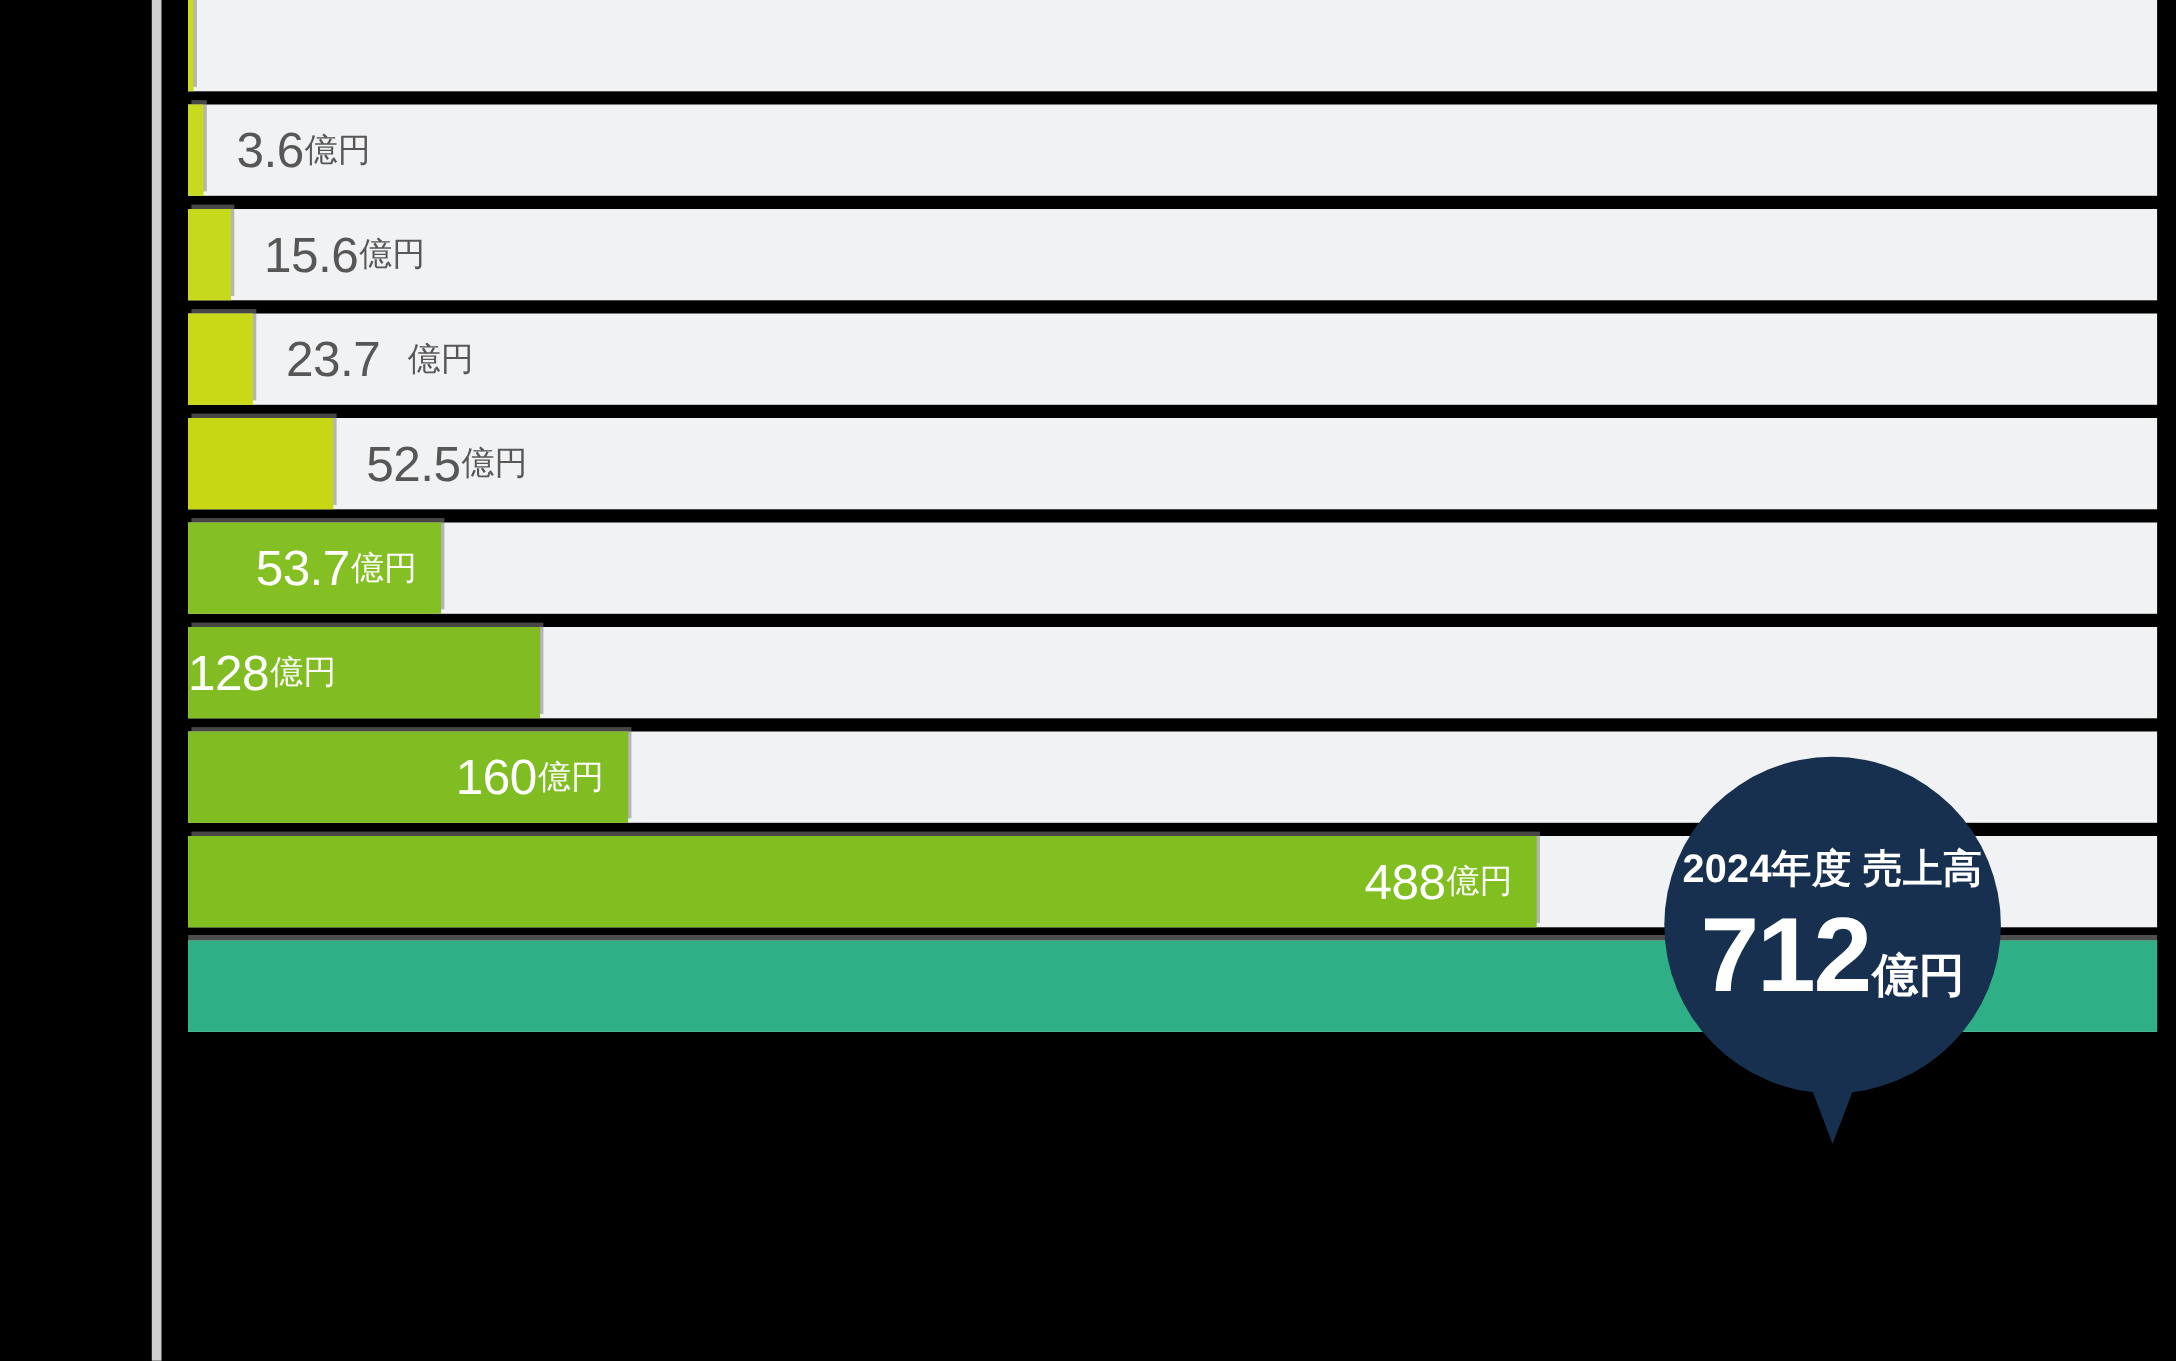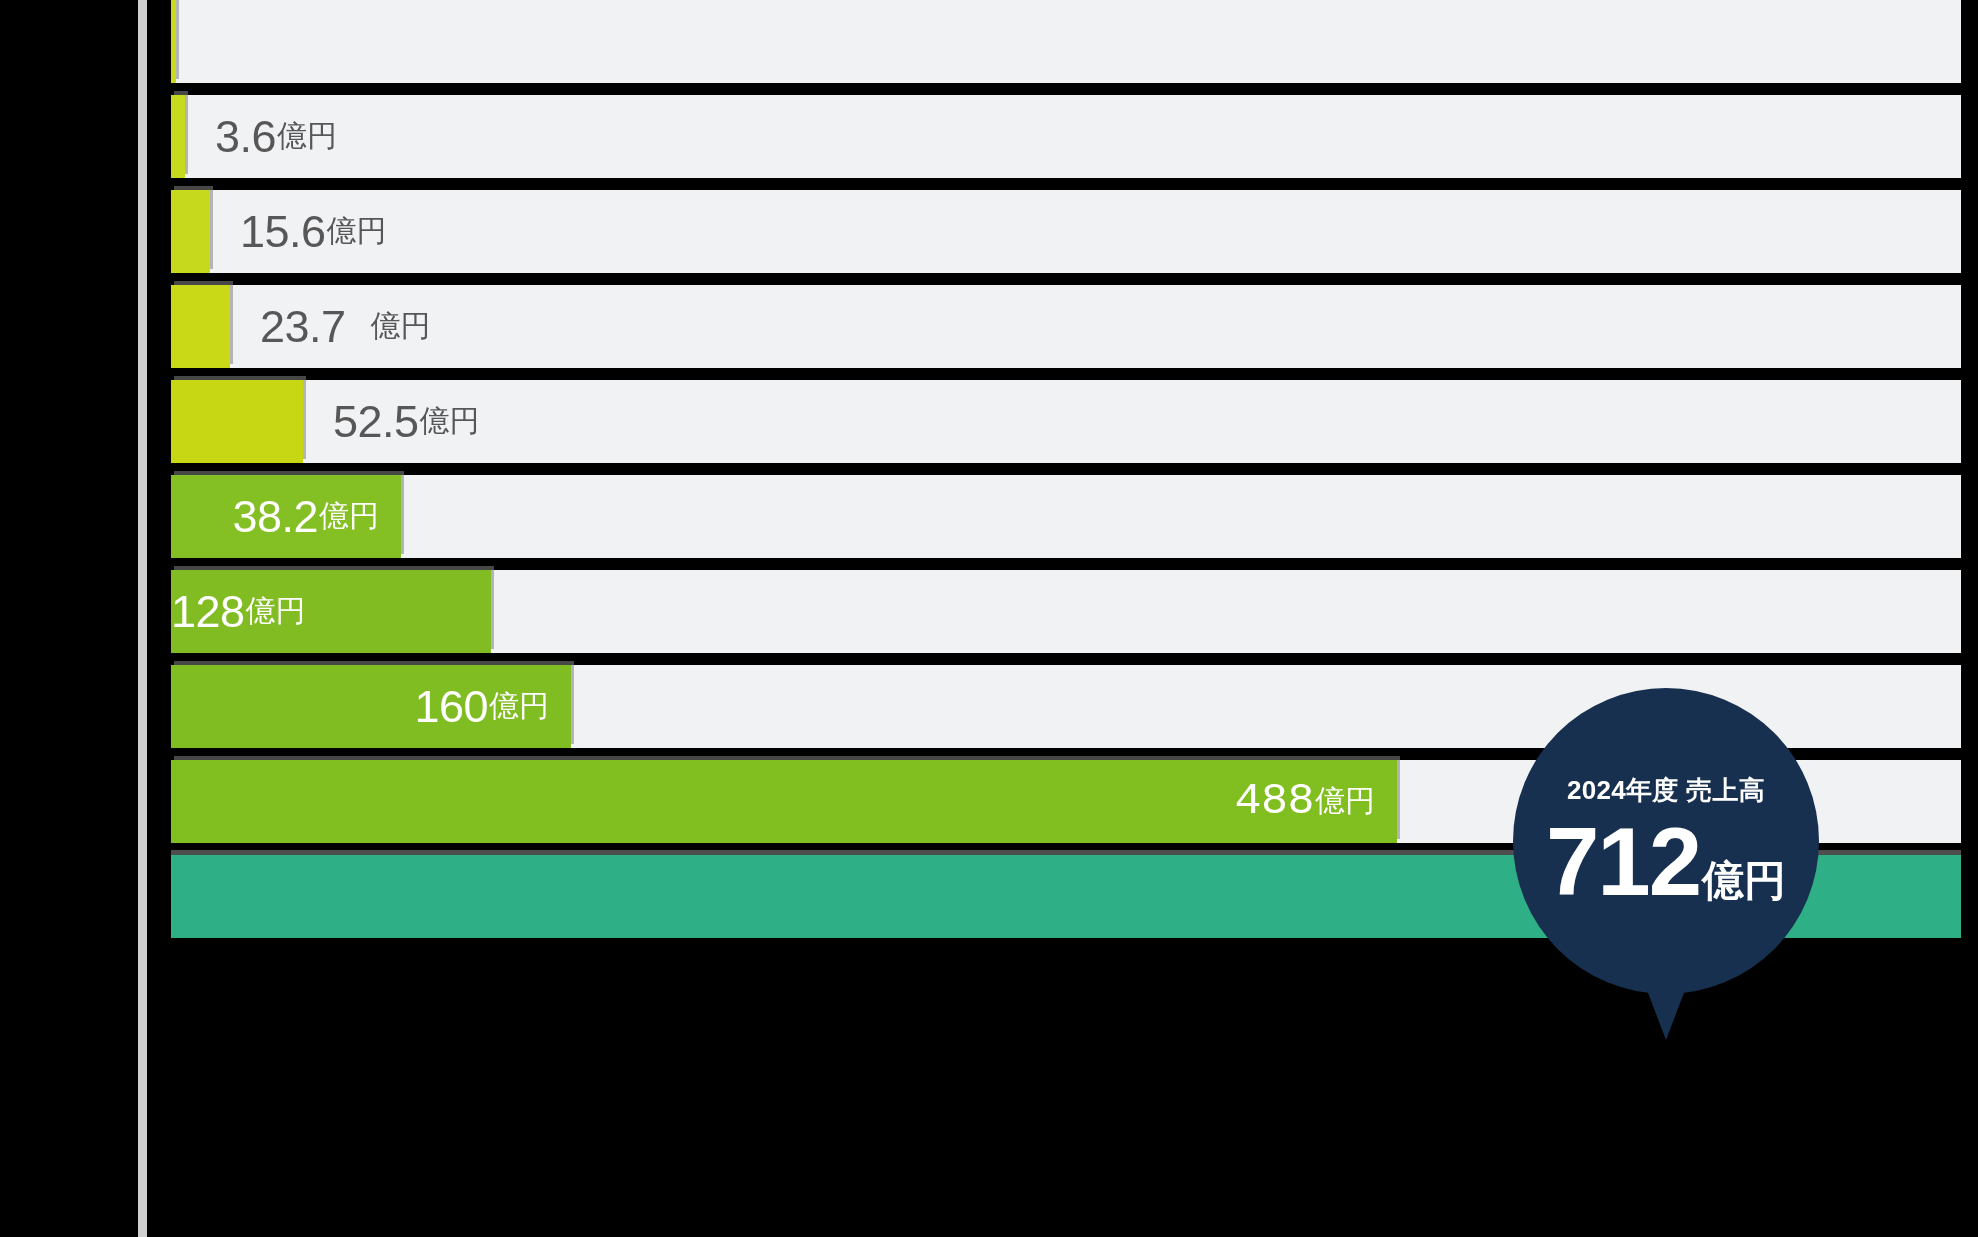--- a/index.html
+++ b/index.html
@@ -28,21 +28,21 @@
   .lbl.inside{color:#ffffff;}
   .lbl.inside .num{font-weight:500;}
 
   
   .row.full .bar{box-shadow:0 -5px 0 0 rgba(130,130,130,.6);}
 
   
   .badge{position:absolute;width:306px;height:306px;border-radius:50%;
          background:#17304f;display:flex;flex-direction:column;
          align-items:center;justify-content:center;z-index:30;}
-  .badge .b-top{color:#fff;font-size:26px;font-weight:700;letter-spacing:.3px;
+  .badge .b-top{color:#fff;font-size:36px;font-weight:700;letter-spacing:.3px;
                 margin-bottom:6px;white-space:nowrap;}
   .badge .b-main{display:flex;align-items:baseline;color:#fff;}
   .badge .b-val{font-size:96px;font-weight:700;line-height:1;letter-spacing:-2px;}
   .badge .b-unit{font-size:42px;font-weight:700;margin-left:2px;}
   .badge-tail{position:absolute;z-index:29;width:0;height:0;
               border-left:35px solid transparent;border-right:35px solid transparent;
               border-top:92px solid #17304f;}
 </style>
 </head>
 <body>
@@ -87,41 +87,41 @@
         <div class="bar" style="width: 132px; background: rgb(200, 215, 19);"></div>
         <div class="lbl outside" style="left: 162px;">
           <span class="num">52.5</span>
           <span class="unit">億円</span>
         </div>
       </div>
       <div class="row" style="top: 480px;">
         <div class="track" style="background: rgb(241, 242, 244);"></div>
         <div class="bar" style="width: 230px; background: rgb(132, 191, 36);"></div>
         <div class="lbl inside" style="left: 0px; width: 208px; justify-content: flex-end;">
-          <span class="num">38.2</span>
+          <span class="num">53.7</span>
           <span class="unit">億円</span>
         </div>
       </div>
       <div class="row" style="top: 575px;">
         <div class="track" style="background: rgb(241, 242, 244);"></div>
         <div class="bar" style="width: 320px; background: rgb(129, 189, 34);"></div>
         <div class="lbl inside" style="left: 0px; width: 298px; ">
           <span class="num">128</span>
           <span class="unit">億円</span>
         </div>
       </div>
       <div class="row" style="top: 670px;">
         <div class="track" style="background: rgb(241, 242, 244);"></div>
         <div class="bar" style="width: 400px; background: rgb(128, 189, 34);"></div>
         <div class="lbl inside" style="left: 0px; width: 378px; justify-content: flex-end;">
           <span class="num">160</span>
           <span class="unit">億円</span>
         </div>
       </div>
-      <div class="row" style="top: 765px; font-family: Liberation Mono, monospace;">
+      <div class="row" style="top: 765px;">
         <div class="track" style="background: rgb(241, 242, 244);"></div>
         <div class="bar" style="width: 1226px; background: rgb(129, 191, 32);"></div>
         <div class="lbl inside" style="left: 0px; width: 1204px; justify-content: flex-end;">
           <span class="num">488</span>
           <span class="unit">億円</span>
         </div>
       </div>
       <div class="row full" style="top: 860px;">
         <div class="track" style="background: rgb(241, 242, 244);"></div>
         <div class="bar" style="width: 1790px; background: rgb(47, 175, 133);"></div>

